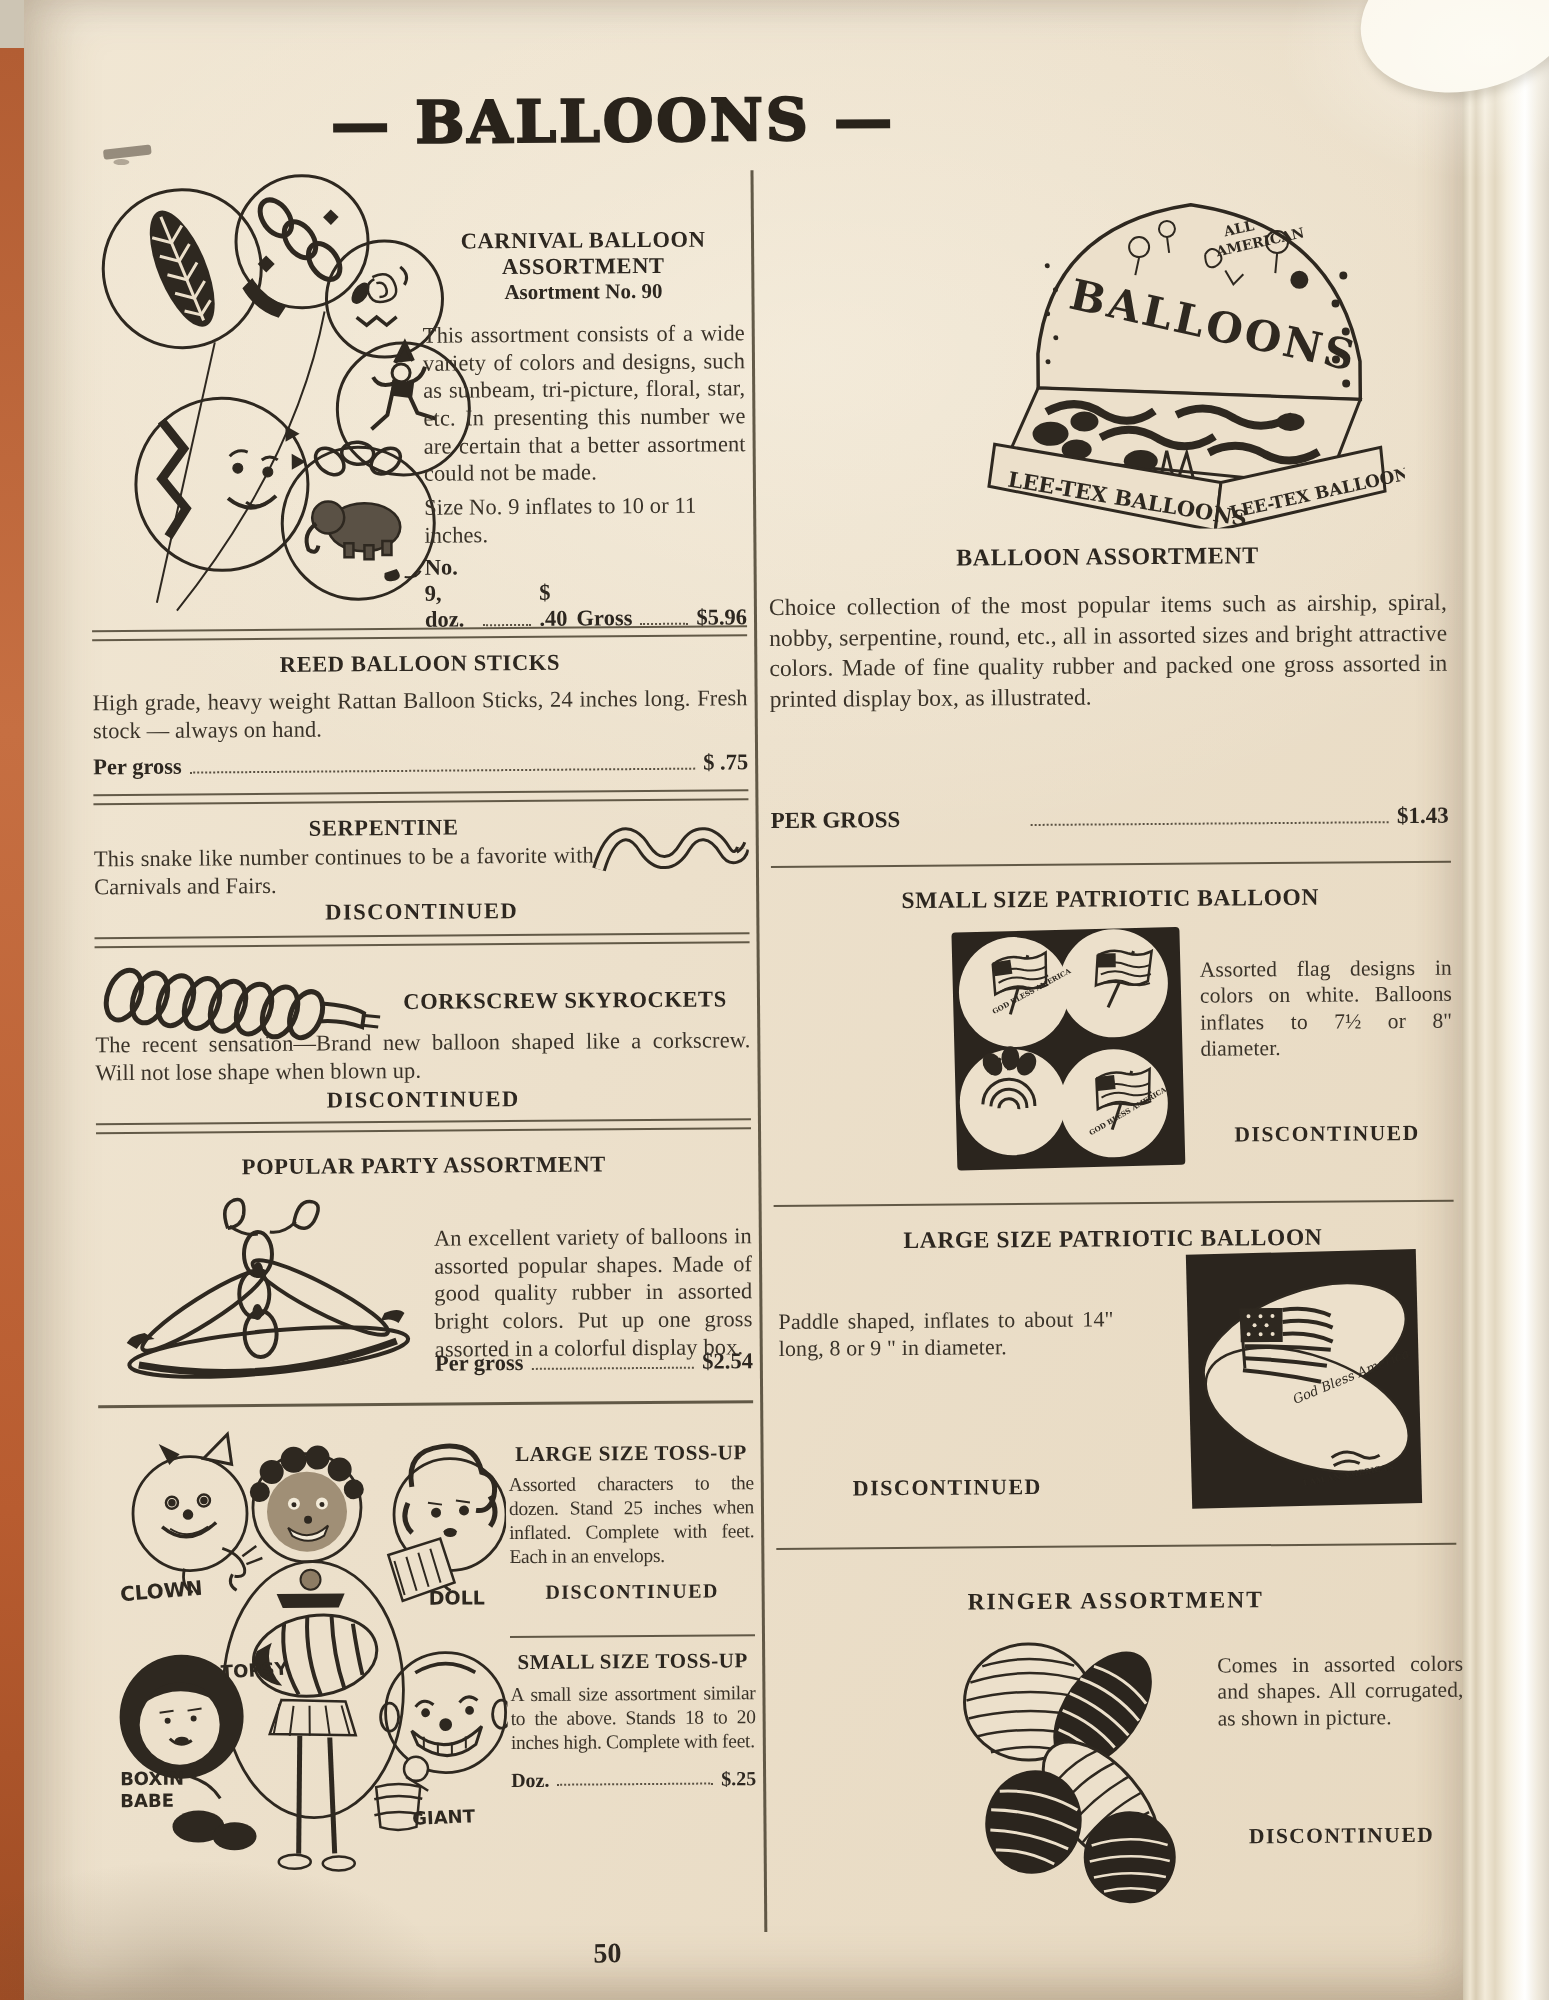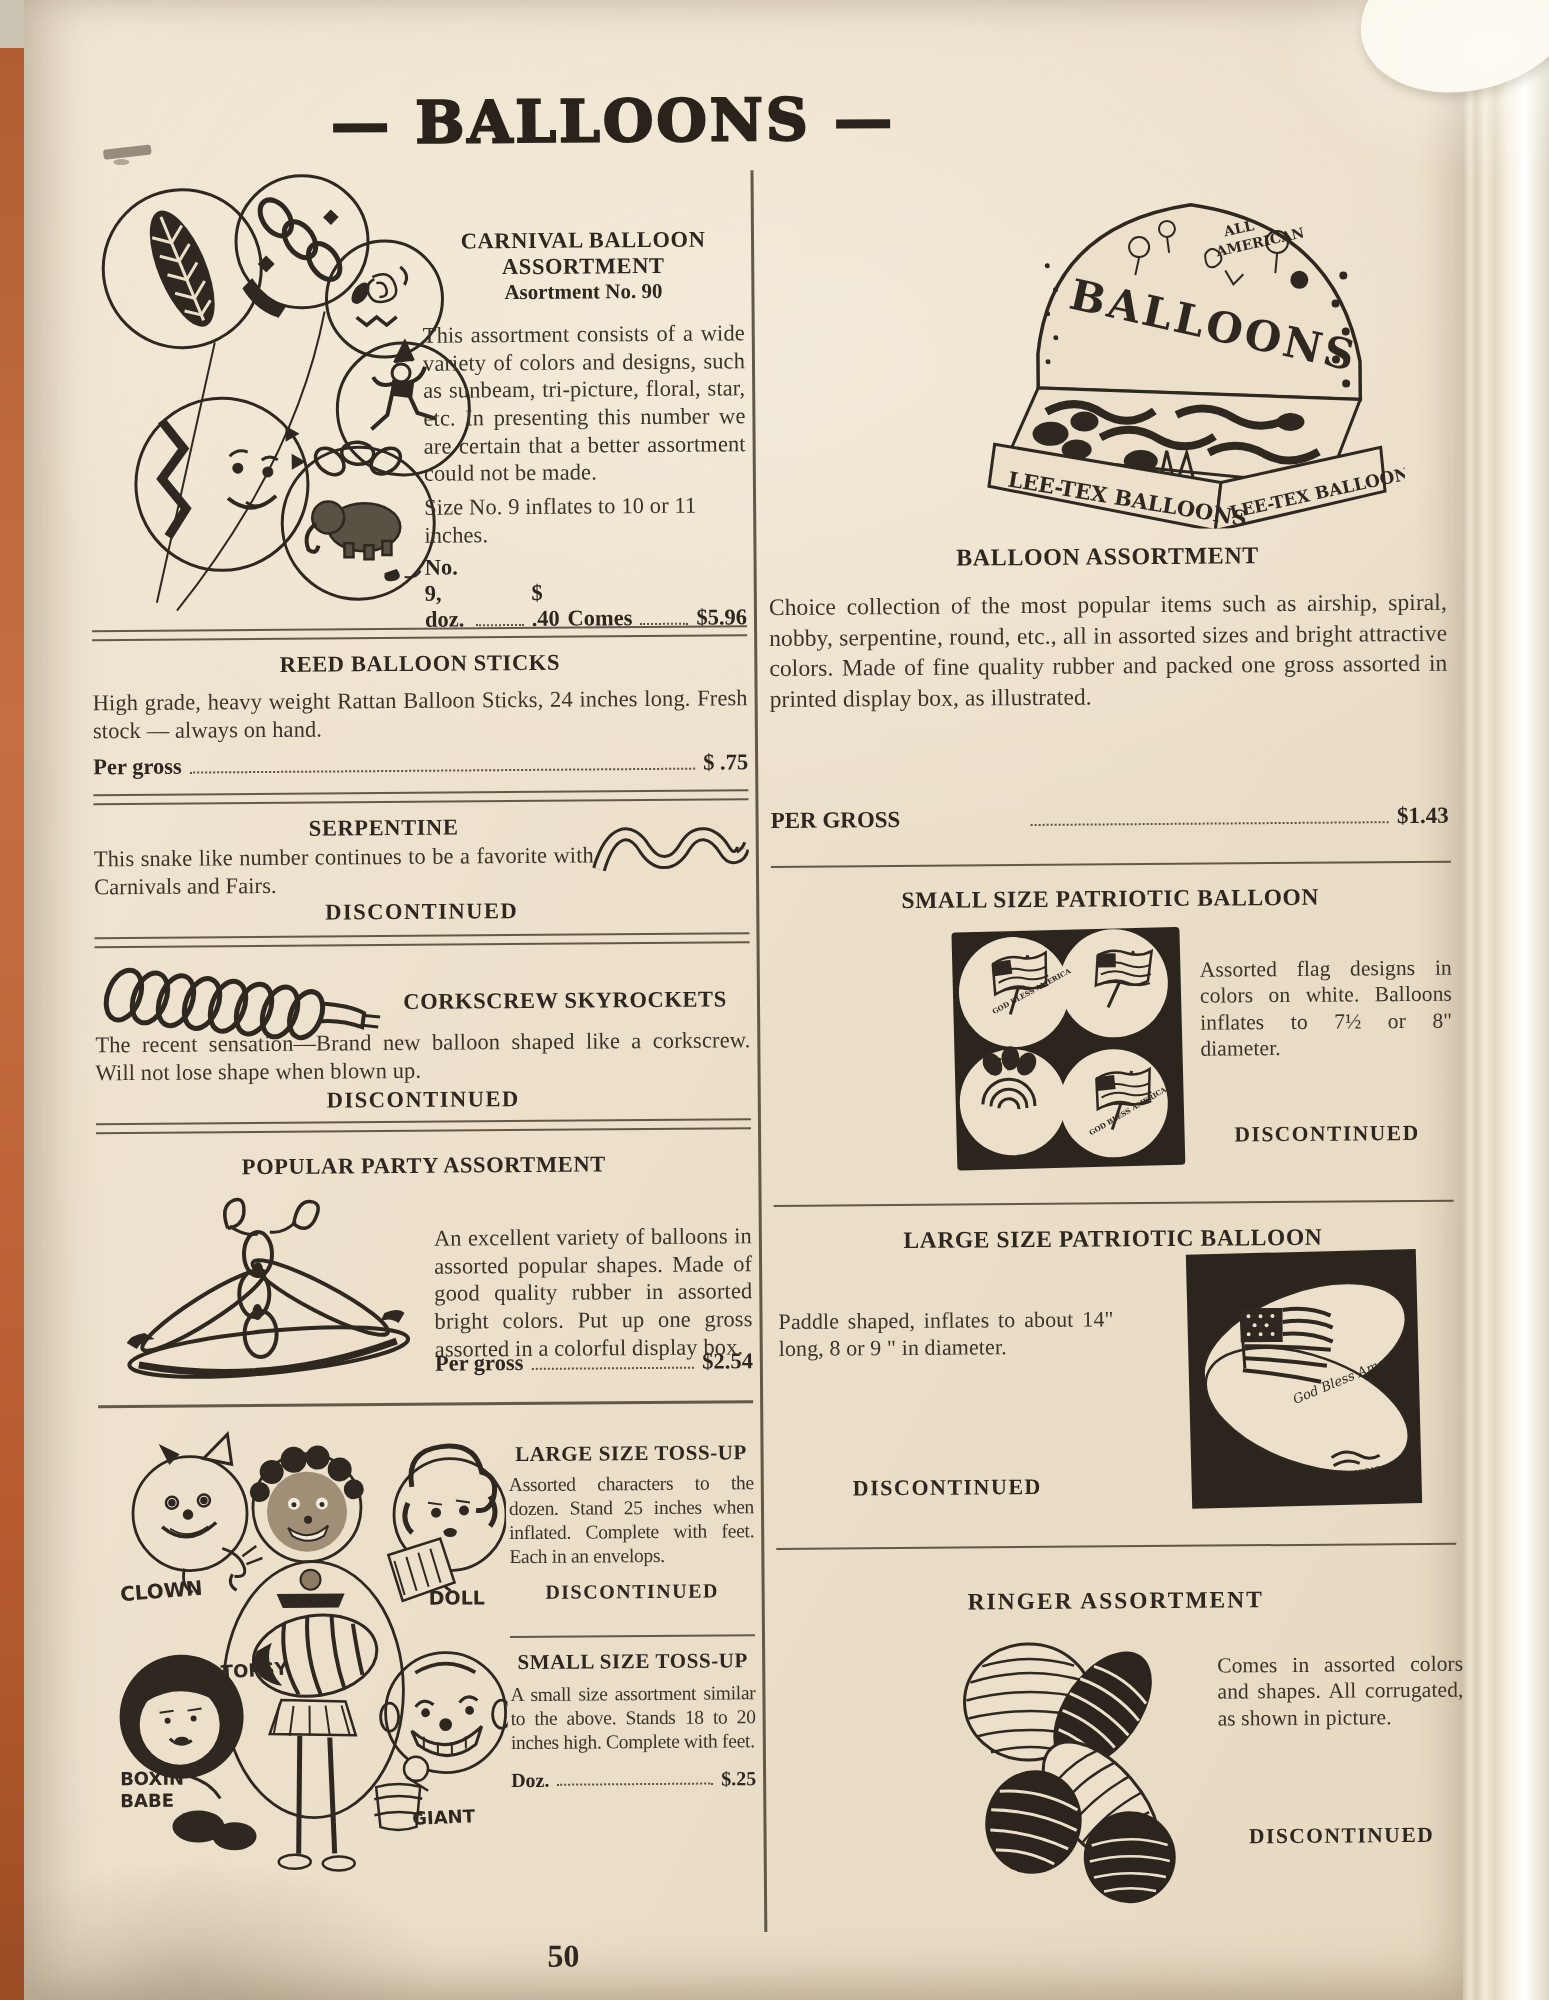--- a/index.html
+++ b/index.html
@@ -145,21 +145,21 @@
       <div class="heading">CARNIVAL BALLOON</div>
       <div class="heading">ASSORTMENT</div>
       <div class="subheading">Asortment No. 90</div>
       <div class="body-text" style="margin-top:16px;">This assortment consists of a wide variety of colors and designs, such as sunbeam, tri-picture, floral, star, etc.  In presenting this number we are certain that a better assortment could not be made.</div>
       <div class="body-text" style="margin-top:6px;text-align:left;">Size No. 9 inflates to 10 or 11 inches.</div>
       <div class="price-row" style="margin-top:6px;">
         <span>No. 9, doz.</span>
         <span class="leader fixed"></span>
         <span>$ .40</span>
         <span style="width:18px;"></span>
-        <span>Comes</span>
+        <span>Gross</span>
         <span class="leader fixed"></span>
         <span>$5.96</span>
       </div>
     </div>
 
     <div class="rule" style="left:95px;top:625px;width:655px;"></div>
     <div class="rule" style="left:95px;top:634px;width:655px;"></div>
 
     <div class="abs" style="left:95px;top:648px;width:655px;">
       <div class="heading">REED BALLOON STICKS</div>
@@ -369,21 +369,21 @@
     <div class="abs" style="left:505px;top:1648px;width:245px;">
       <div class="heading" style="font-size:21px;">SMALL SIZE TOSS-UP</div>
       <div class="body-text" style="font-size:19.5px;letter-spacing:-.3px;margin-top:8px;">A small size assortment similar to the above.  Stands 18 to 20 inches high.  Complete with feet.</div>
       <div class="price-row" style="font-size:20px;margin-top:14px;">
         <span>Doz.</span>
         <span class="leader"></span>
         <span>$.25</span>
       </div>
     </div>
 
-    <div class="abs" style="left:540px;top:1936px;width:120px;font-weight:bold;font-size:32px;color:#2d2720;">50</div>
+    <div class="abs" style="left:540px;top:1936px;width:120px;text-align:center;font-weight:bold;font-size:28px;color:#2d2720;">50</div>
 
     <div class="rule" style="left:757px;top:170px;width:2.5px;height:1762px;"></div>
 
     <svg class="abs" style="left:985px;top:188px;" width="424" height="344" viewBox="0 0 424 344">
       <path d="M58,168 Q72,40 212,20 Q356,42 380,178 L380,216 L58,202 Z" fill="#ece0cb" stroke="#2e2820" stroke-width="3.5"></path>
       <g fill="#2e2820">
         <circle cx="68" cy="80" r="2.5"></circle>
           <circle cx="76" cy="104" r="2.5"></circle>
           <circle cx="68" cy="128" r="2.5"></circle>
         <circle cx="76" cy="152" r="2.5"></circle>

